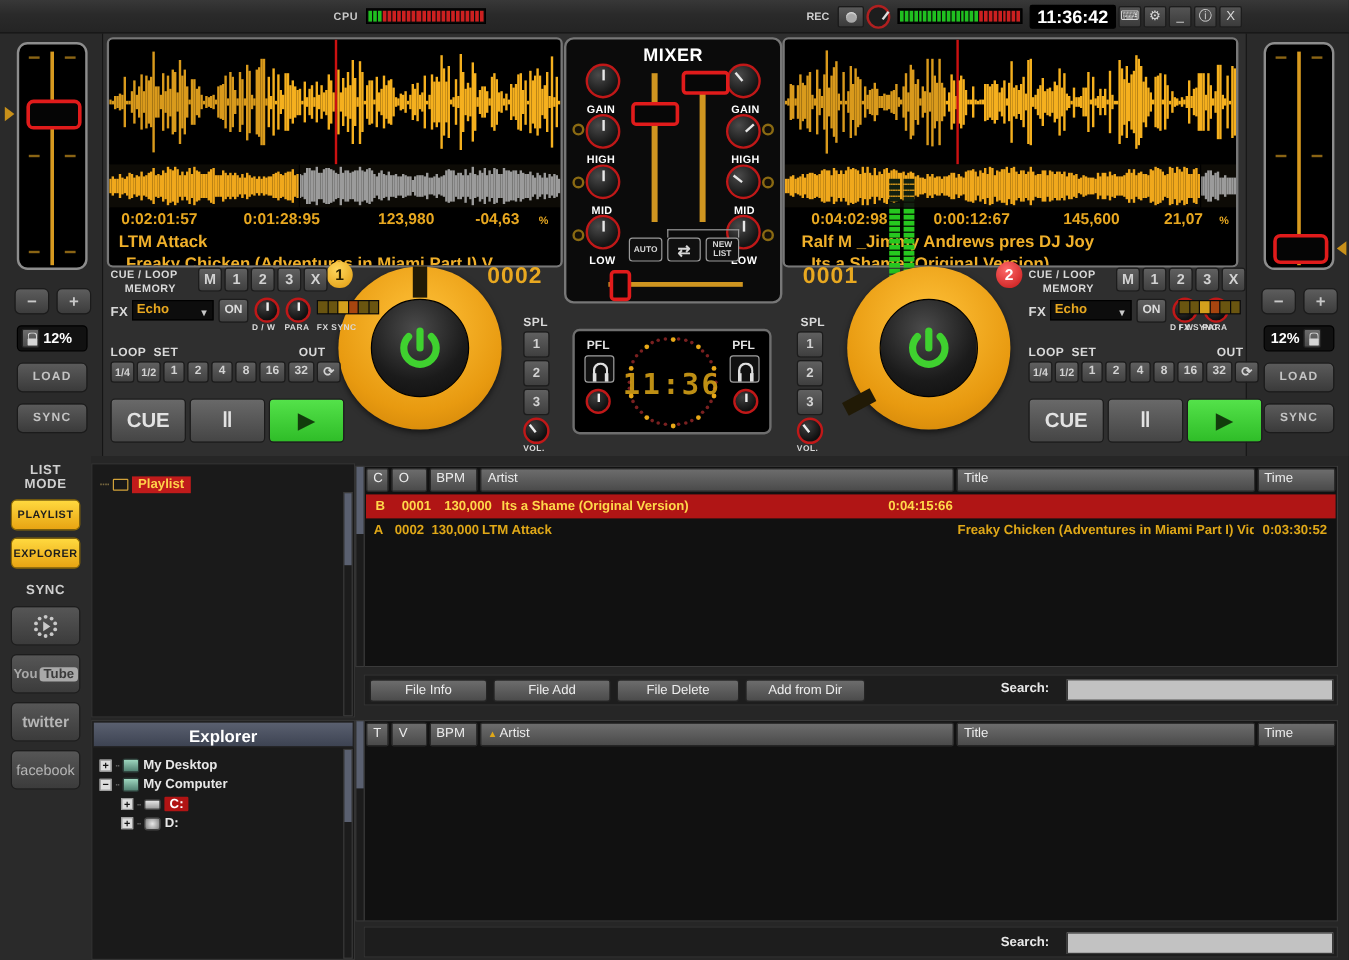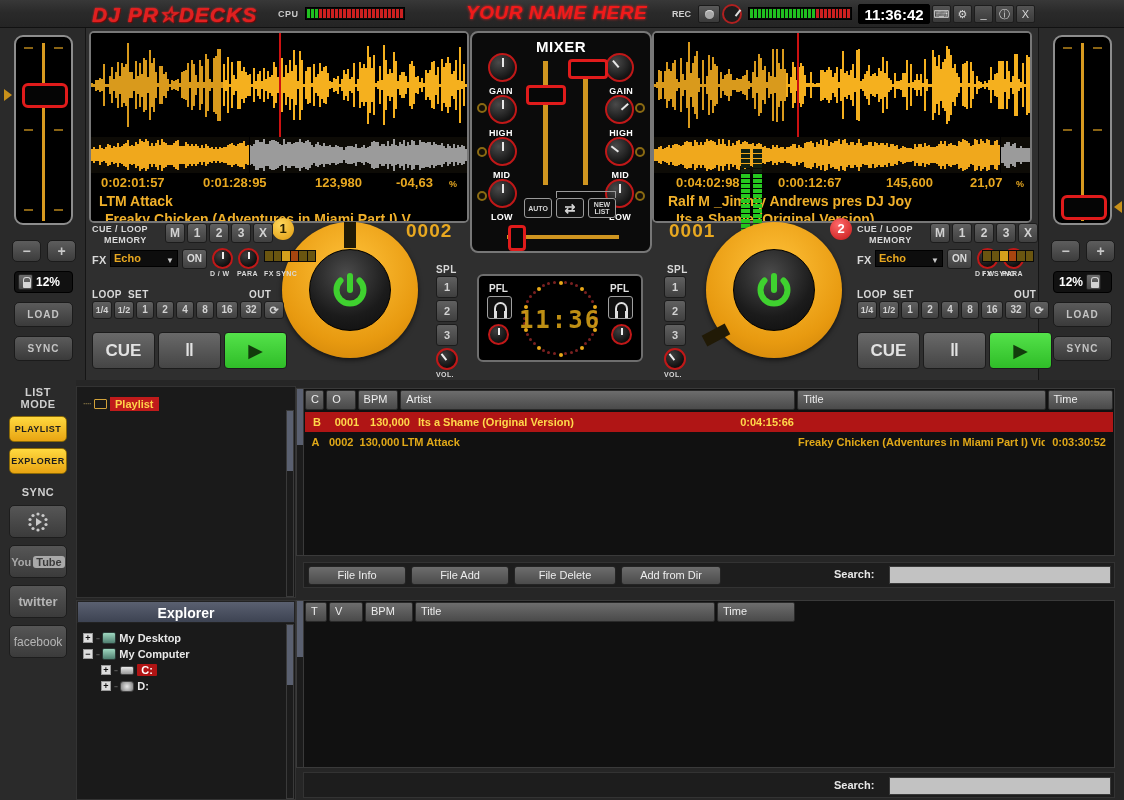--- a/index.html
+++ b/index.html
@@ -298,21 +298,20 @@
   .srch-inp { background:#c2c2c2; border:1px solid #3a3a3a; height:18px; }
   .scrollbar { position:absolute; width:8px; background:#1c1c1c; border:1px solid #3a3a3a;}
   .scrollbar i { position:absolute; left:0; width:6px; background:#5a6070;}
 </style>
 </head>
 <body>
 
 <div id="app">
 
   <div id="header">
-    <div class="logo">DJ PR☆DECKS</div>
     <div class="cpu-label">CPU</div>
     <div class="cpu-meter" id="cpumeter">
         <i style="background: rgb(32, 192, 32);"></i>
         <i style="background: rgb(32, 192, 32);"></i>
         <i style="background: rgb(32, 192, 32);"></i>
         <i style="background: rgb(204, 32, 32);"></i>
         <i style="background: rgb(204, 32, 32);"></i>
         <i style="background: rgb(204, 32, 32);"></i>
         <i style="background: rgb(204, 32, 32);"></i>
         <i style="background: rgb(204, 32, 32);"></i>
@@ -326,21 +325,20 @@
         <i style="background: rgb(204, 32, 32);"></i>
         <i style="background: rgb(204, 32, 32);"></i>
         <i style="background: rgb(204, 32, 32);"></i>
         <i style="background: rgb(204, 32, 32);"></i>
         <i style="background: rgb(204, 32, 32);"></i>
         <i style="background: rgb(204, 32, 32);"></i>
         <i style="background: rgb(204, 32, 32);"></i>
         <i style="background: rgb(204, 32, 32);"></i>
         <i style="background: rgb(204, 32, 32);"></i>
       </div>
-    <div class="yourname">YOUR NAME HERE</div>
     <div class="rec-label">REC</div>
     <div class="rec-btn">
         <span class="rec-dot"></span>
       </div>
     <div class="rec-knob"></div>
     <div class="rec-meter" id="recmeter">
         <i style="background: rgb(32, 192, 32);"></i>
         <i style="background: rgb(32, 192, 32);"></i>
         <i style="background: rgb(32, 192, 32);"></i>
         <i style="background: rgb(32, 192, 32);"></i>
@@ -1701,20 +1699,21 @@
     <div class="fbtn" style="position:absolute;left:317px;top:3px;width:100px;">Add from Dir</div>
     <span class="srch-lbl" style="position:absolute;left:530px;top:5px;">Search:</span>
     <input class="srch-inp" style="position: absolute; left: 585px; top: 3px; width: 222px;" value="">
   </div>
 
   <div style="position:absolute;left:303px;top:600px;width:812px;height:168px;background:#111;border:1px solid #3a3a3a;">
     <div class="tbl-head" id="br-head" style="margin:1px;">
         <div class="th" style="width: 22px;"><span>T</span></div>
         <div class="th" style="width: 34px;"><span>V</span></div>
         <div class="th" style="width: 48px;"><span>BPM</span></div>
+        <div class="th" style="width: 478px;"><span style="color: rgb(224, 168, 24); font-size: 8px; margin-right: 2px;">▲</span><span>Artist</span></div>
         <div class="th" style="width: 300px;"><span>Title</span></div>
         <div class="th" style="width: 78px;"><span>Time</span></div>
       </div>
     <div id="br-rows" style="margin:2px 1px 0;"></div>
   </div>
   <div class="scrollbar" style="left:296px;top:600px;height:168px;">
       <i style="top:0;height:56px;"></i>
     </div>
 
   <div style="position:absolute;left:303px;top:772px;width:812px;height:26px;background:#1d1d1d;border:1px solid #333;">

